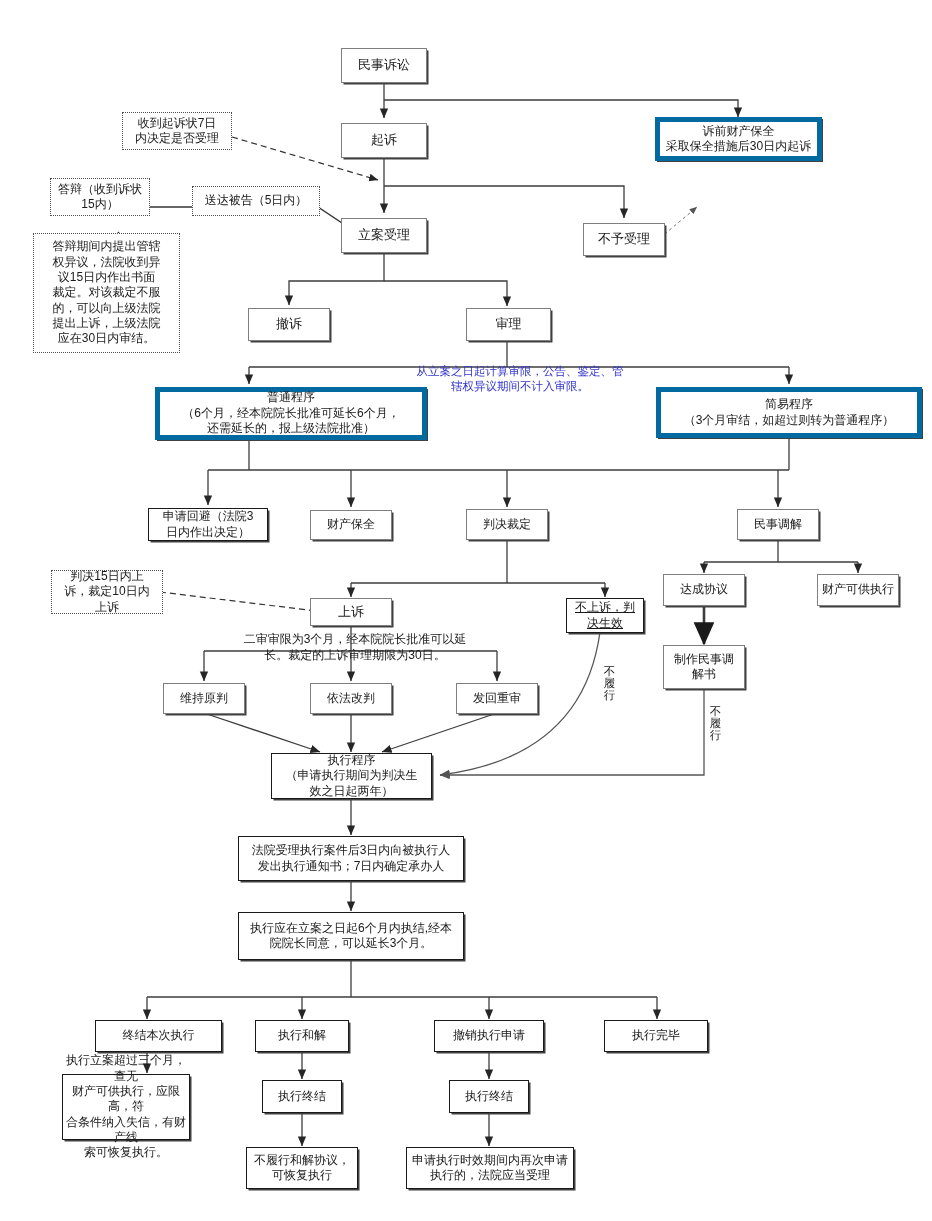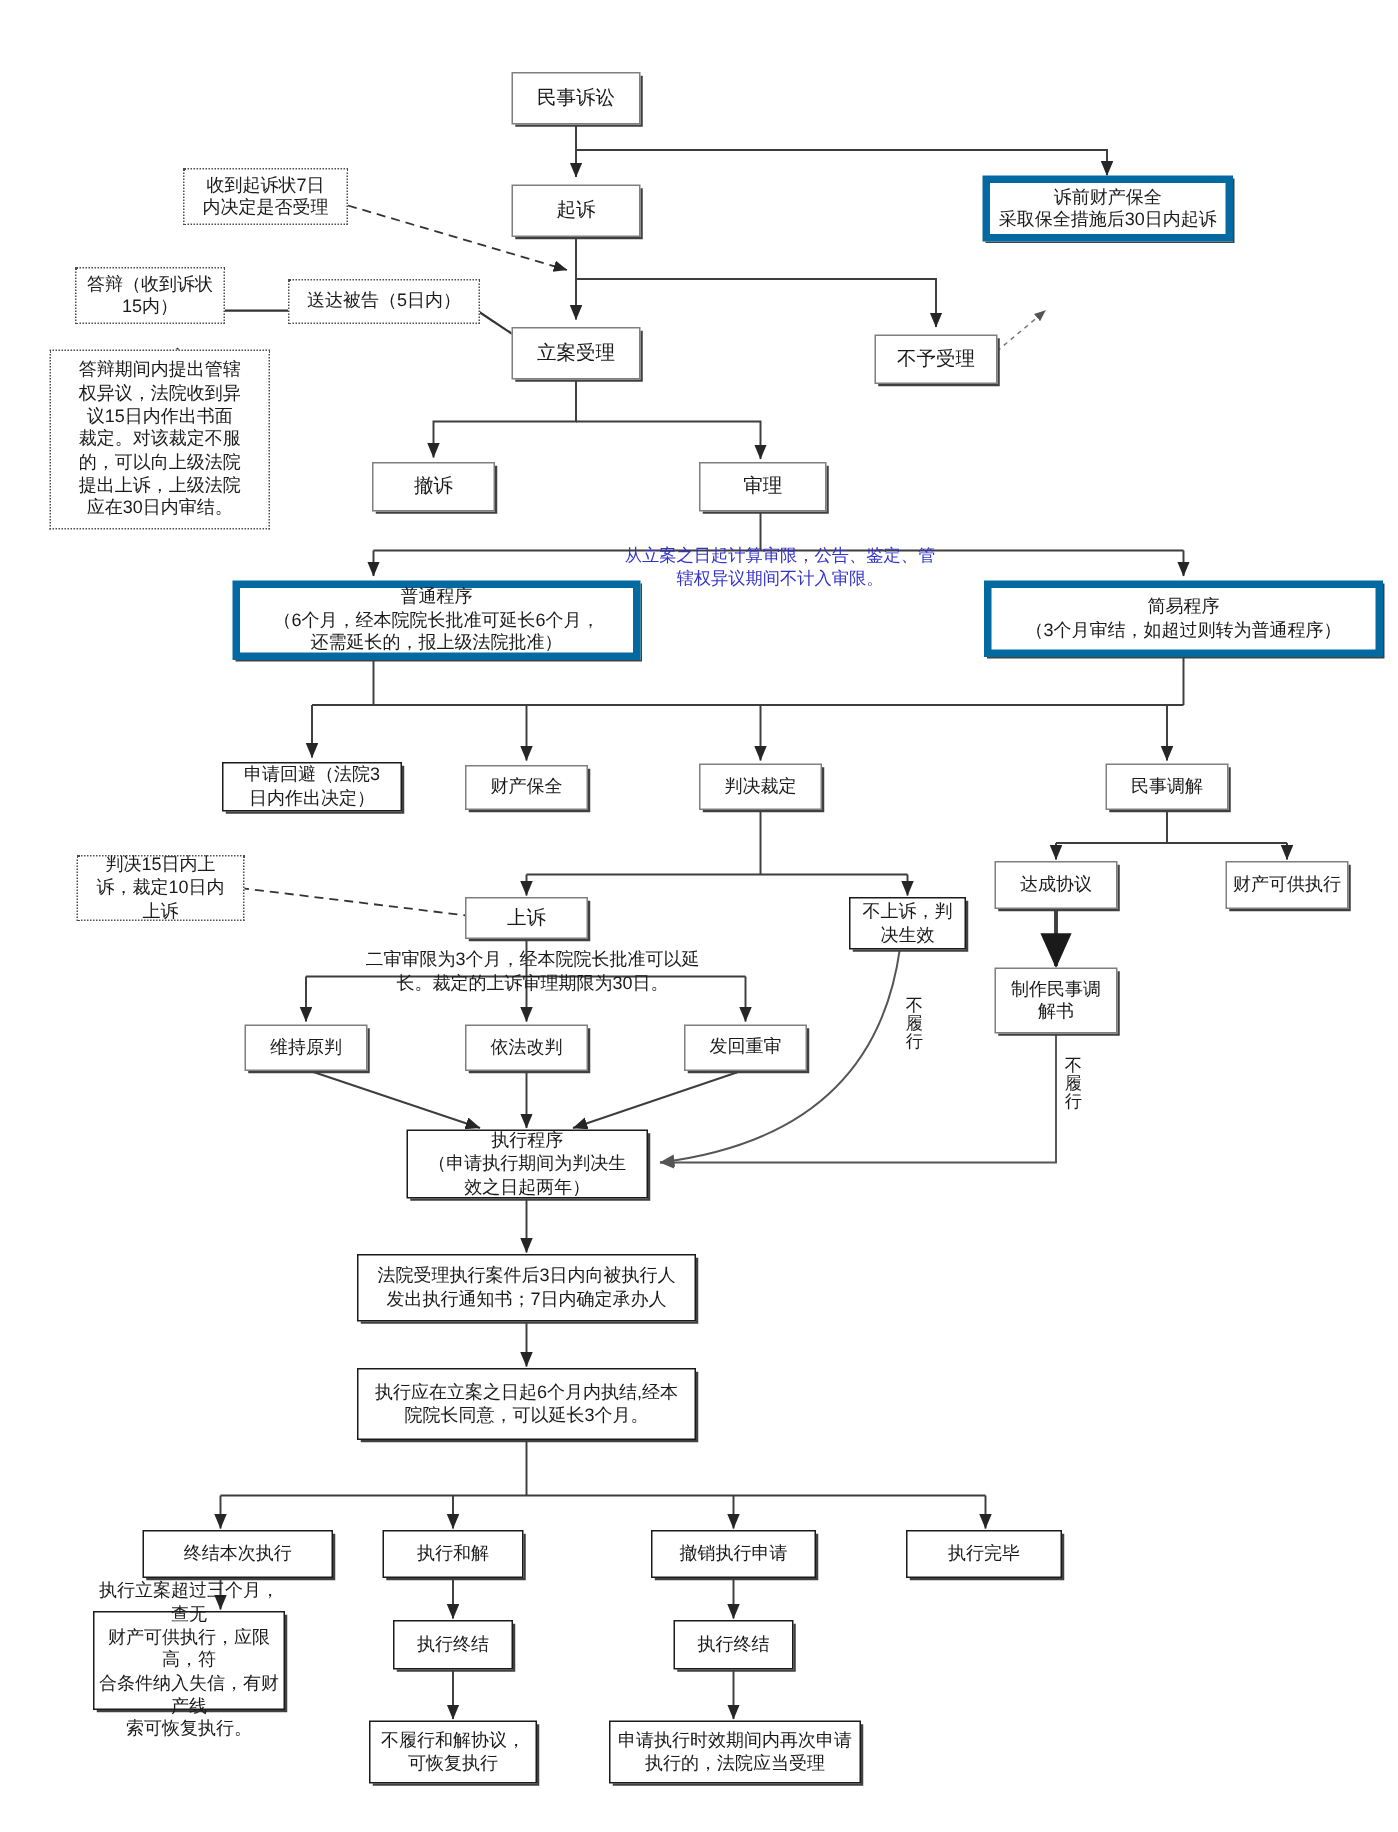--- a/index.html
+++ b/index.html
@@ -192,28 +192,28 @@
 
   <div class="node b-grey fs12" style="left:663px;top:574px;width:82px;height:32px;">达成协议</div>
 
   <div class="node b-grey fs12" style="left:817px;top:574px;width:82px;height:32px;">财产可供执行</div>
 
   <div class="node b-grey fs12" style="left:663px;top:645px;width:82px;height:44px;">制作民事调
 解书</div>
 
   <div class="node b-grey fs13" style="left:310px;top:598px;width:82px;height:28px;">上诉</div>
 
-  <div class="node b-dark fs12" style="left:566px;top:598px;width:78px;height:35px;">不上诉，判
+  <div class="node b-dark fs12" style="left:566px;top:598px;width:78px;height:35px;text-decoration:underline;">不上诉，判
 决生效</div>
 
   <div class="node b-grey fs12" style="left:163px;top:683px;width:82px;height:31px;">维持原判</div>
 
   <div class="node b-grey fs12" style="left:310px;top:683px;width:82px;height:31px;">依法改判</div>
 
-  <div class="node b-grey fs12" style="left:456px;top:683px;width:82px;height:31px;font-family:Liberation Mono, monospace;">发回重审</div>
+  <div class="node b-grey fs12" style="left:456px;top:683px;width:82px;height:31px;">发回重审</div>
 
   <div class="node b-dark fs11" style="left:271px;top:753px;width:161px;height:46px;">执行程序
 （申请执行期间为判决生
 效之日起两年）</div>
 
   <div class="node b-dark fs12" style="left:238px;top:836px;width:226px;height:45px;">法院受理执行案件后3日内向被执行人
 发出执行通知书；7日内确定承办人</div>
 
   <div class="node b-dark fs12" style="left:238px;top:912px;width:226px;height:48px;">执行应在立案之日起6个月内执结,经本
 院院长同意，可以延长3个月。</div>

